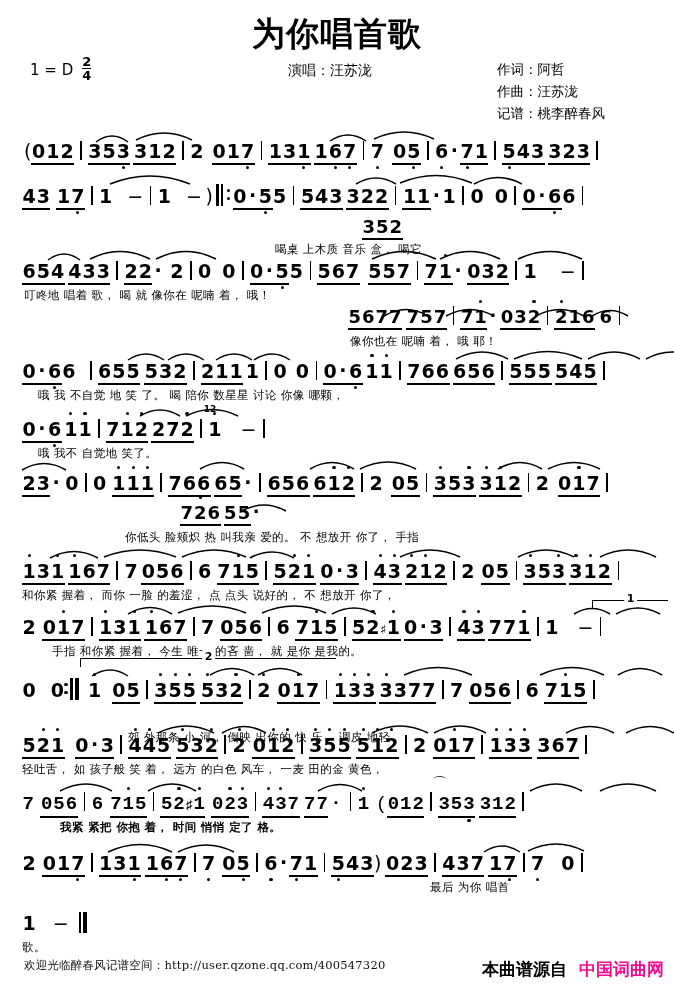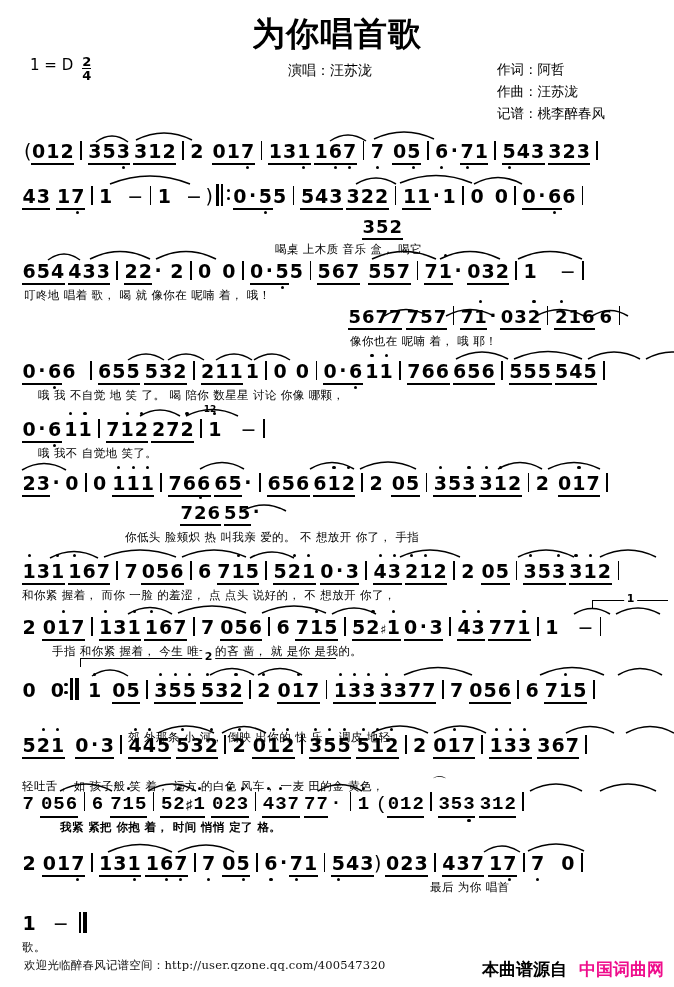--- a/index.html
+++ b/index.html
@@ -25,20 +25,21 @@
     font-weight: bold;
     letter-spacing: 1px;
   }
   #key-sig {
     position: absolute;
     top: 56px; left: 30px;
     font-family: "DejaVu Sans", sans-serif;
     font-size: 15px;
     font-weight: 500;
     display: flex;
+    align-items: center;
     gap: 9px;
   }
   .meter {
     display: inline-flex;
     flex-direction: column;
     align-items: center;
     line-height: 1.0;
     font-size: 13px;
     font-weight: bold;
     position: relative;
@@ -348,21 +349,21 @@
       <path d="M158,11 Q186,-3 214,11" fill="none" stroke="#000" stroke-width="1.5"></path>
       <path d="M222,11 Q244,-2 266,11" fill="none" stroke="#000" stroke-width="1.5"></path>
       <path d="M372,11 Q400,-3 428,11" fill="none" stroke="#000" stroke-width="1.5"></path>
       <path d="M434,11 Q460,-3 486,11" fill="none" stroke="#000" stroke-width="1.5"></path>
       <path d="M566,11 Q590,-2 614,11" fill="none" stroke="#000" stroke-width="1.5"></path>
       <path d="M626,11 Q650,-2 674,11" fill="none" stroke="#000" stroke-width="1.5"></path>
     </svg>
     <div class="notes" style="top:12px;">
       <span class="g b1"><span class="n">5</span><span class="n dotU">2</span><span class="n dotU">1</span></span><span class="sp" style="width:10px"></span><span class="g b1"><span class="n">0</span><span class="aug">·</span><span class="n">3</span></span><span class="bar"></span><span class="g b1"><span class="n dotU">4</span><span class="n dotU">4</span><span class="n">5</span></span><span class="sp" style="width:5px"></span><span class="g b1"><span class="n dotU">5</span><span class="n">3</span><span class="n dotU">2</span></span><span class="bar"></span><span class="n dotU">2</span><span class="sp" style="width:6px"></span><span class="g b1"><span class="n">0</span><span class="n dotU">1</span><span class="n dotU">2</span></span><span class="bar"></span><span class="g b1"><span class="n dotU">3</span><span class="n dotU">5</span><span class="n dotU">5</span></span><span class="sp" style="width:5px"></span><span class="g b1"><span class="n dotU">5</span><span class="n dotU">1</span><span class="n dotU">2</span></span><span class="bar"></span><span class="n">2</span><span class="sp" style="width:6px"></span><span class="g b1"><span class="n">0</span><span class="n dotU">1</span><span class="n">7</span></span><span class="bar"></span><span class="g b1"><span class="n dotU">1</span><span class="n dotU">3</span><span class="n dotU">3</span></span><span class="sp" style="width:5px"></span><span class="g b1"><span class="n">3</span><span class="n">6</span><span class="n">7</span></span><span class="bar"></span>
     </div>
-    <div class="lyr" style="top:57px; left:22px;">轻吐舌，   如  孩子般  笑   着， 远方   的白色   风车，    一麦   田的金   黄色，</div>
+    <div class="lyr" style="top:40px; left:22px;">轻吐舌，   如  孩子般  笑   着， 远方   的白色   风车，    一麦   田的金   黄色，</div>
   </div>
 
   <div class="sys" style="top:780px;">
     <svg class="ov" width="674" height="30">
       <path d="M60,11 Q86,-3 112,11" fill="none" stroke="#000" stroke-width="1.5"></path>
       <path d="M148,11 Q172,-3 196,11" fill="none" stroke="#000" stroke-width="1.5"></path>
       <path d="M318,11 Q340,-2 362,11" fill="none" stroke="#000" stroke-width="1.5"></path>
       <path d="M530,11 Q556,-3 582,11" fill="none" stroke="#000" stroke-width="1.5"></path>
       <path d="M600,11 Q628,-3 656,11" fill="none" stroke="#000" stroke-width="1.5"></path>
     </svg>

